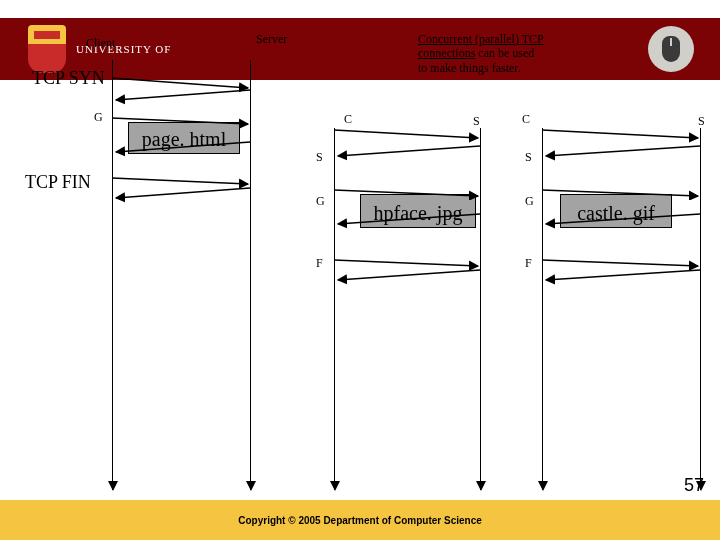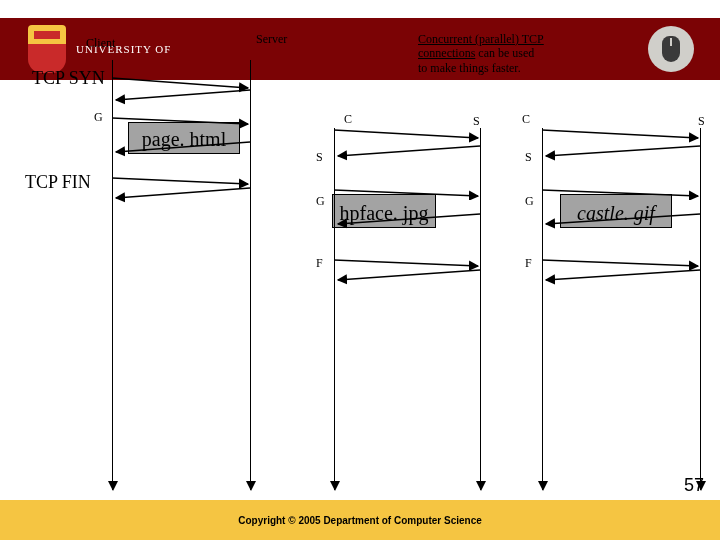--- a/index.html
+++ b/index.html
@@ -207,21 +207,21 @@
     <u><span>Concurrent (parallel) TCP</span></u><br>
     <u><span>connections</span></u><span> can be used</span><br>
     <span>to make things faster.</span>
   </div>
 
   <div class="label" style="left:344px; top:112px;">C</div>
   <div class="label" style="left:473px; top:114px;">S</div>
   <div class="label" style="left:316px; top:150px;">S</div>
   <div class="label" style="left:316px; top:194px;">G</div>
   <div class="label" style="left:316px; top:256px;">F</div>
-  <div class="res-box" style="left:332px; top:194px; width:104px; height:34px;">hpface. jpg</div>
+  <div class="res-box" style="left:360px; top:194px; width:116px; height:34px;">hpface. jpg</div>
   <div class="timeline" style="left:334px; top:128px; height:362px;"></div>
   <div class="timeline" style="left:480px; top:128px; height:362px;"></div>
 
   <div class="msg" style="left:334px; top:120px;">
     <svg width="148" height="30">
         <line x1="0" y1="10" x2="144" y2="18" stroke="#000" stroke-width="1.3" marker-end="url(#ah)"></line>
       </svg>
   </div>
   <div class="msg" style="left:334px; top:142px;">
     <svg width="148" height="30">
@@ -247,21 +247,21 @@
     <svg width="148" height="30">
         <line x1="146" y1="6" x2="4" y2="16" stroke="#000" stroke-width="1.3" marker-end="url(#ah)"></line>
       </svg>
   </div>
 
   <div class="label" style="left:522px; top:112px;">C</div>
   <div class="label" style="left:698px; top:114px;">S</div>
   <div class="label" style="left:525px; top:150px;">S</div>
   <div class="label" style="left:525px; top:194px;">G</div>
   <div class="label" style="left:525px; top:256px;">F</div>
-  <div class="res-box" style="left:560px; top:194px; width:112px; height:34px;font-style:italic;">castle. gif</div>
+  <div class="res-box" style="left:560px; top:194px; width:112px; height:34px;">castle. gif</div>
   <div class="timeline" style="left:542px; top:128px; height:362px;"></div>
   <div class="timeline" style="left:700px; top:128px; height:362px;"></div>
 
   <div class="msg" style="left:542px; top:120px;">
     <svg width="160" height="30">
         <line x1="0" y1="10" x2="156" y2="18" stroke="#000" stroke-width="1.3" marker-end="url(#ah)"></line>
       </svg>
   </div>
   <div class="msg" style="left:542px; top:142px;">
     <svg width="160" height="30">

